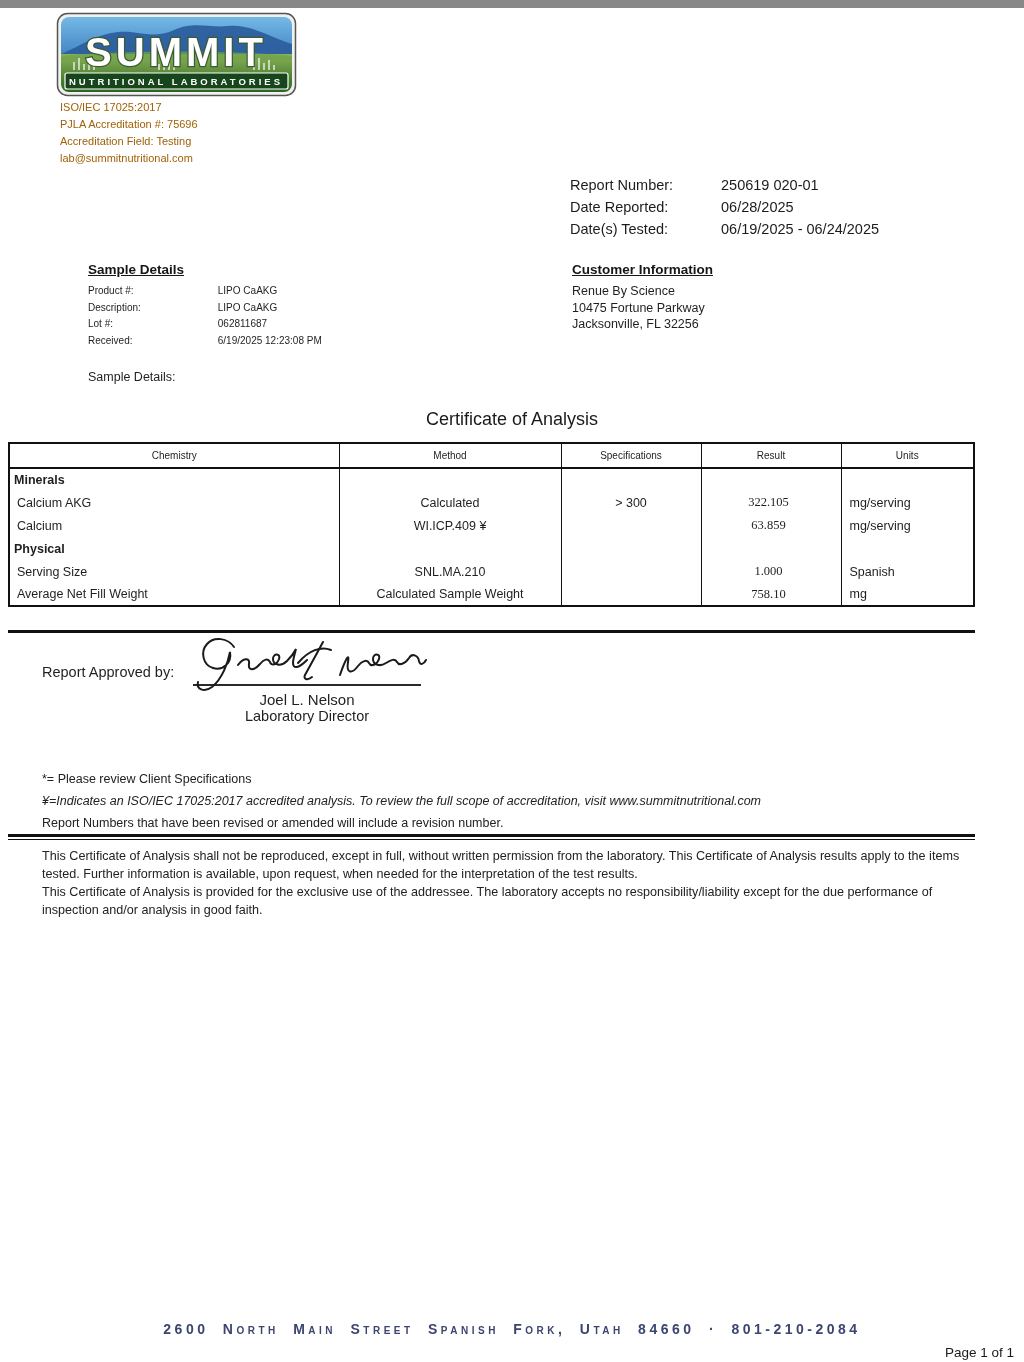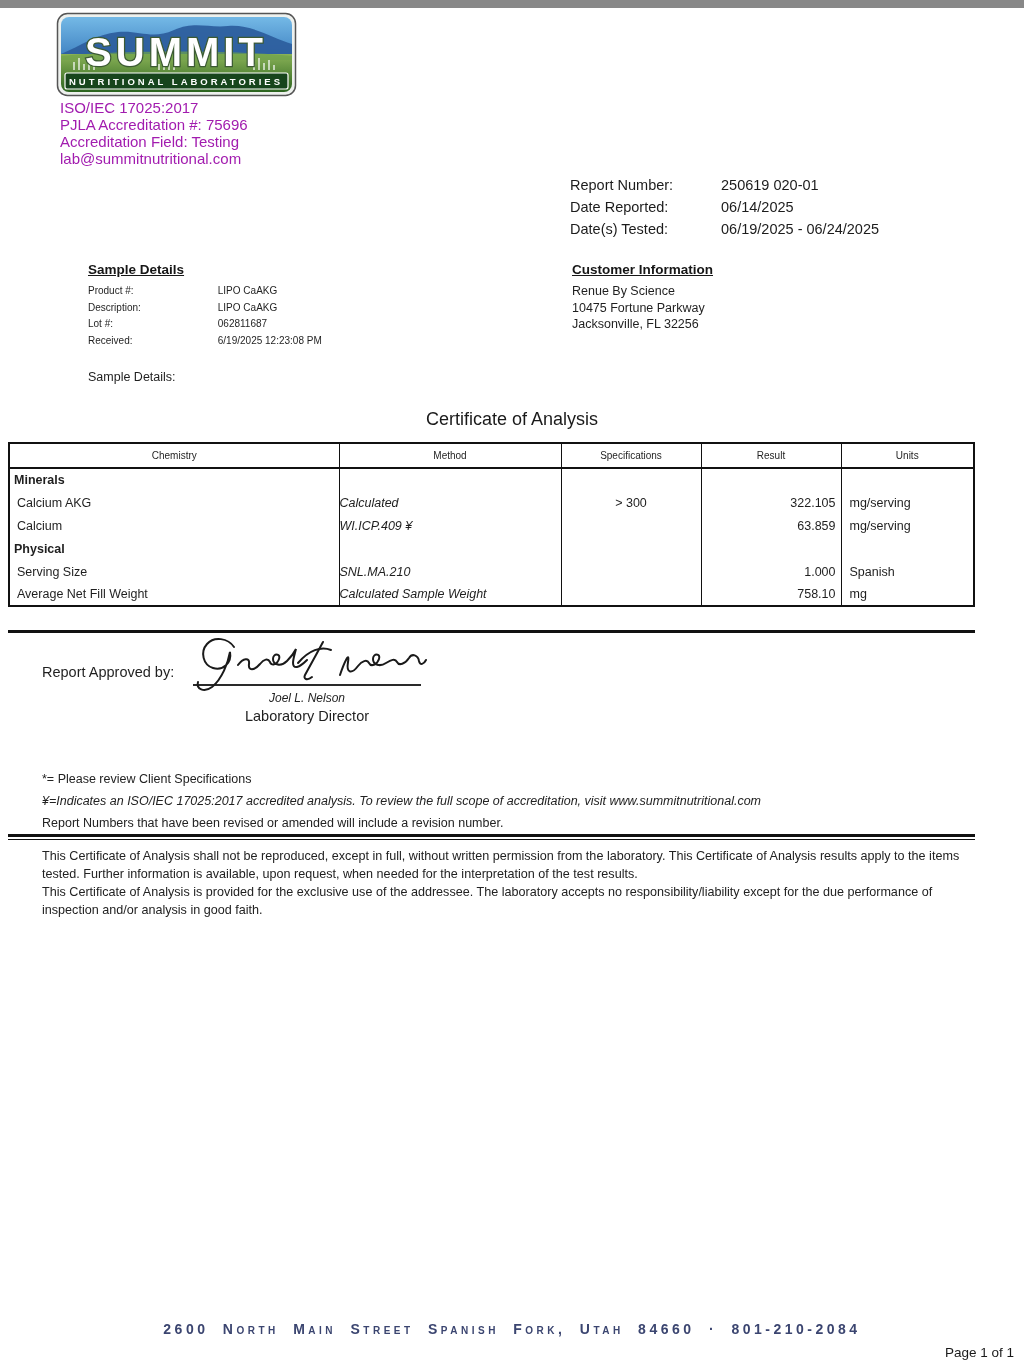--- a/index.html
+++ b/index.html
@@ -12,21 +12,21 @@
     background:#ffffff;
     font-family:"Liberation Sans", sans-serif;
     color:#1f1f1f;
     overflow:hidden;
   }
 
   
   .logo { position:absolute; left:56px; top:4px; width:241px; height:85px; }
 
   
-  .accreditation { position:absolute; left:60px; top:91px; font-size:15px; line-height:17px; color:#a21caf; }
+  .accreditation { position:absolute; left:60px; top:91px; font-size:11px; line-height:17px; color:#a16207; }
 
   
   .report-info { position:absolute; left:570px; top:166px; font-size:14.5px; line-height:22px; color:#1c1c1c; }
   .report-info .lbl { display:inline-block; width:147px; }
 
   
   .section-heading { font-weight:bold; font-size:13.5px; text-decoration:underline; color:#161616; }
   .sample-block { position:absolute; left:88px; top:254px; }
   .sample-rows { margin-top:6px; font-size:10px; line-height:16.5px; }
   .sample-rows .lbl { display:inline-block; width:127px; }
@@ -35,34 +35,34 @@
   .sample-details-2 { position:absolute; left:88px; top:362px; font-size:12.5px; }
 
   
   .coa-title { position:absolute; left:0; top:401px; width:1024px; text-align:center; font-size:18px; color:#1a1a1a; }
   table.coa { position:absolute; left:8px; top:434px; width:965px; border-collapse:collapse; table-layout:fixed; }
   table.coa th { border:1.5px solid #111; border-bottom:2.5px solid #111; height:25px; font-size:10px; font-weight:normal; text-align:center; background:#fff; }
   table.coa { border:2px solid #111; }
   table.coa td { border-left:1.5px solid #111; border-right:1.5px solid #111; height:23px; font-size:12.5px; vertical-align:middle; overflow:hidden; white-space:nowrap; }
   td.cell-name { padding-left:7px; text-align:left; }
   td.cell-name.section { font-weight:bold; padding-left:4px; }
-  td.cell-method { text-align:left;font-style:italic; }
+  td.cell-method { text-align:center; }
   td.cell-spec { text-align:center; }
-  td.cell-result { text-align:right; padding-right:5px; font-size:10.5px; }
+  td.cell-result { text-align:center; padding-right:5px; font-size:10.5px;font-family:Liberation Serif, serif; }
   td.cell-units { text-align:left; padding-left:8px; font-size:13px; }
 
   
   .rule-thick { position:absolute; left:8px; top:622px; width:967px; height:3px; background:#111; }
   .rule-double { position:absolute; left:8px; top:826px; width:967px; height:6px; border-top:3px solid #111; border-bottom:1px solid #111; }
 
   
   .approval-label { position:absolute; left:42px; top:656px; font-size:14.5px; }
   .signature-svg { position:absolute; left:188px; top:627px; }
   .signature-line { position:absolute; left:193px; top:676px; width:228px; height:2px; background:#2a2a2a; }
-  .approver-name { position:absolute; left:193px; top:683px; width:228px; text-align:center; font-size:12px;font-style:italic; }
+  .approver-name { position:absolute; left:193px; top:683px; width:228px; text-align:center; font-size:15px; }
   .approver-title { position:absolute; left:193px; top:700px; width:228px; text-align:center; font-size:14.5px; }
 
   
   .footnote { position:absolute; left:42px; font-size:12.5px; color:#222; }
   .fn-0 { top:764px; }
   .fn-1 { top:786px;font-style:italic; }
   .fn-2 { top:808px; }
   .disclaimer { position:absolute; left:42px; width:918px; font-size:12.6px; line-height:17.6px; color:#222; }
   .dc-0 { top:840px; }
   .dc-1 { top:876px; }
@@ -120,21 +120,21 @@
     <div>lab@summitnutritional.com</div>
   </div>
 
   <div class="report-info">
     <div>
       <span class="lbl">Report Number:</span>
       <span>250619 020-01</span>
     </div>
     <div>
       <span class="lbl">Date Reported:</span>
-      <span>06/14/2025</span>
+      <span>06/28/2025</span>
     </div>
     <div>
       <span class="lbl">Date(s) Tested:</span>
       <span>06/19/2025 - 06/24/2025</span>
     </div>
   </div>
 
   <div class="sample-block">
     <div class="section-heading">Sample Details</div>
     <div class="sample-rows">

